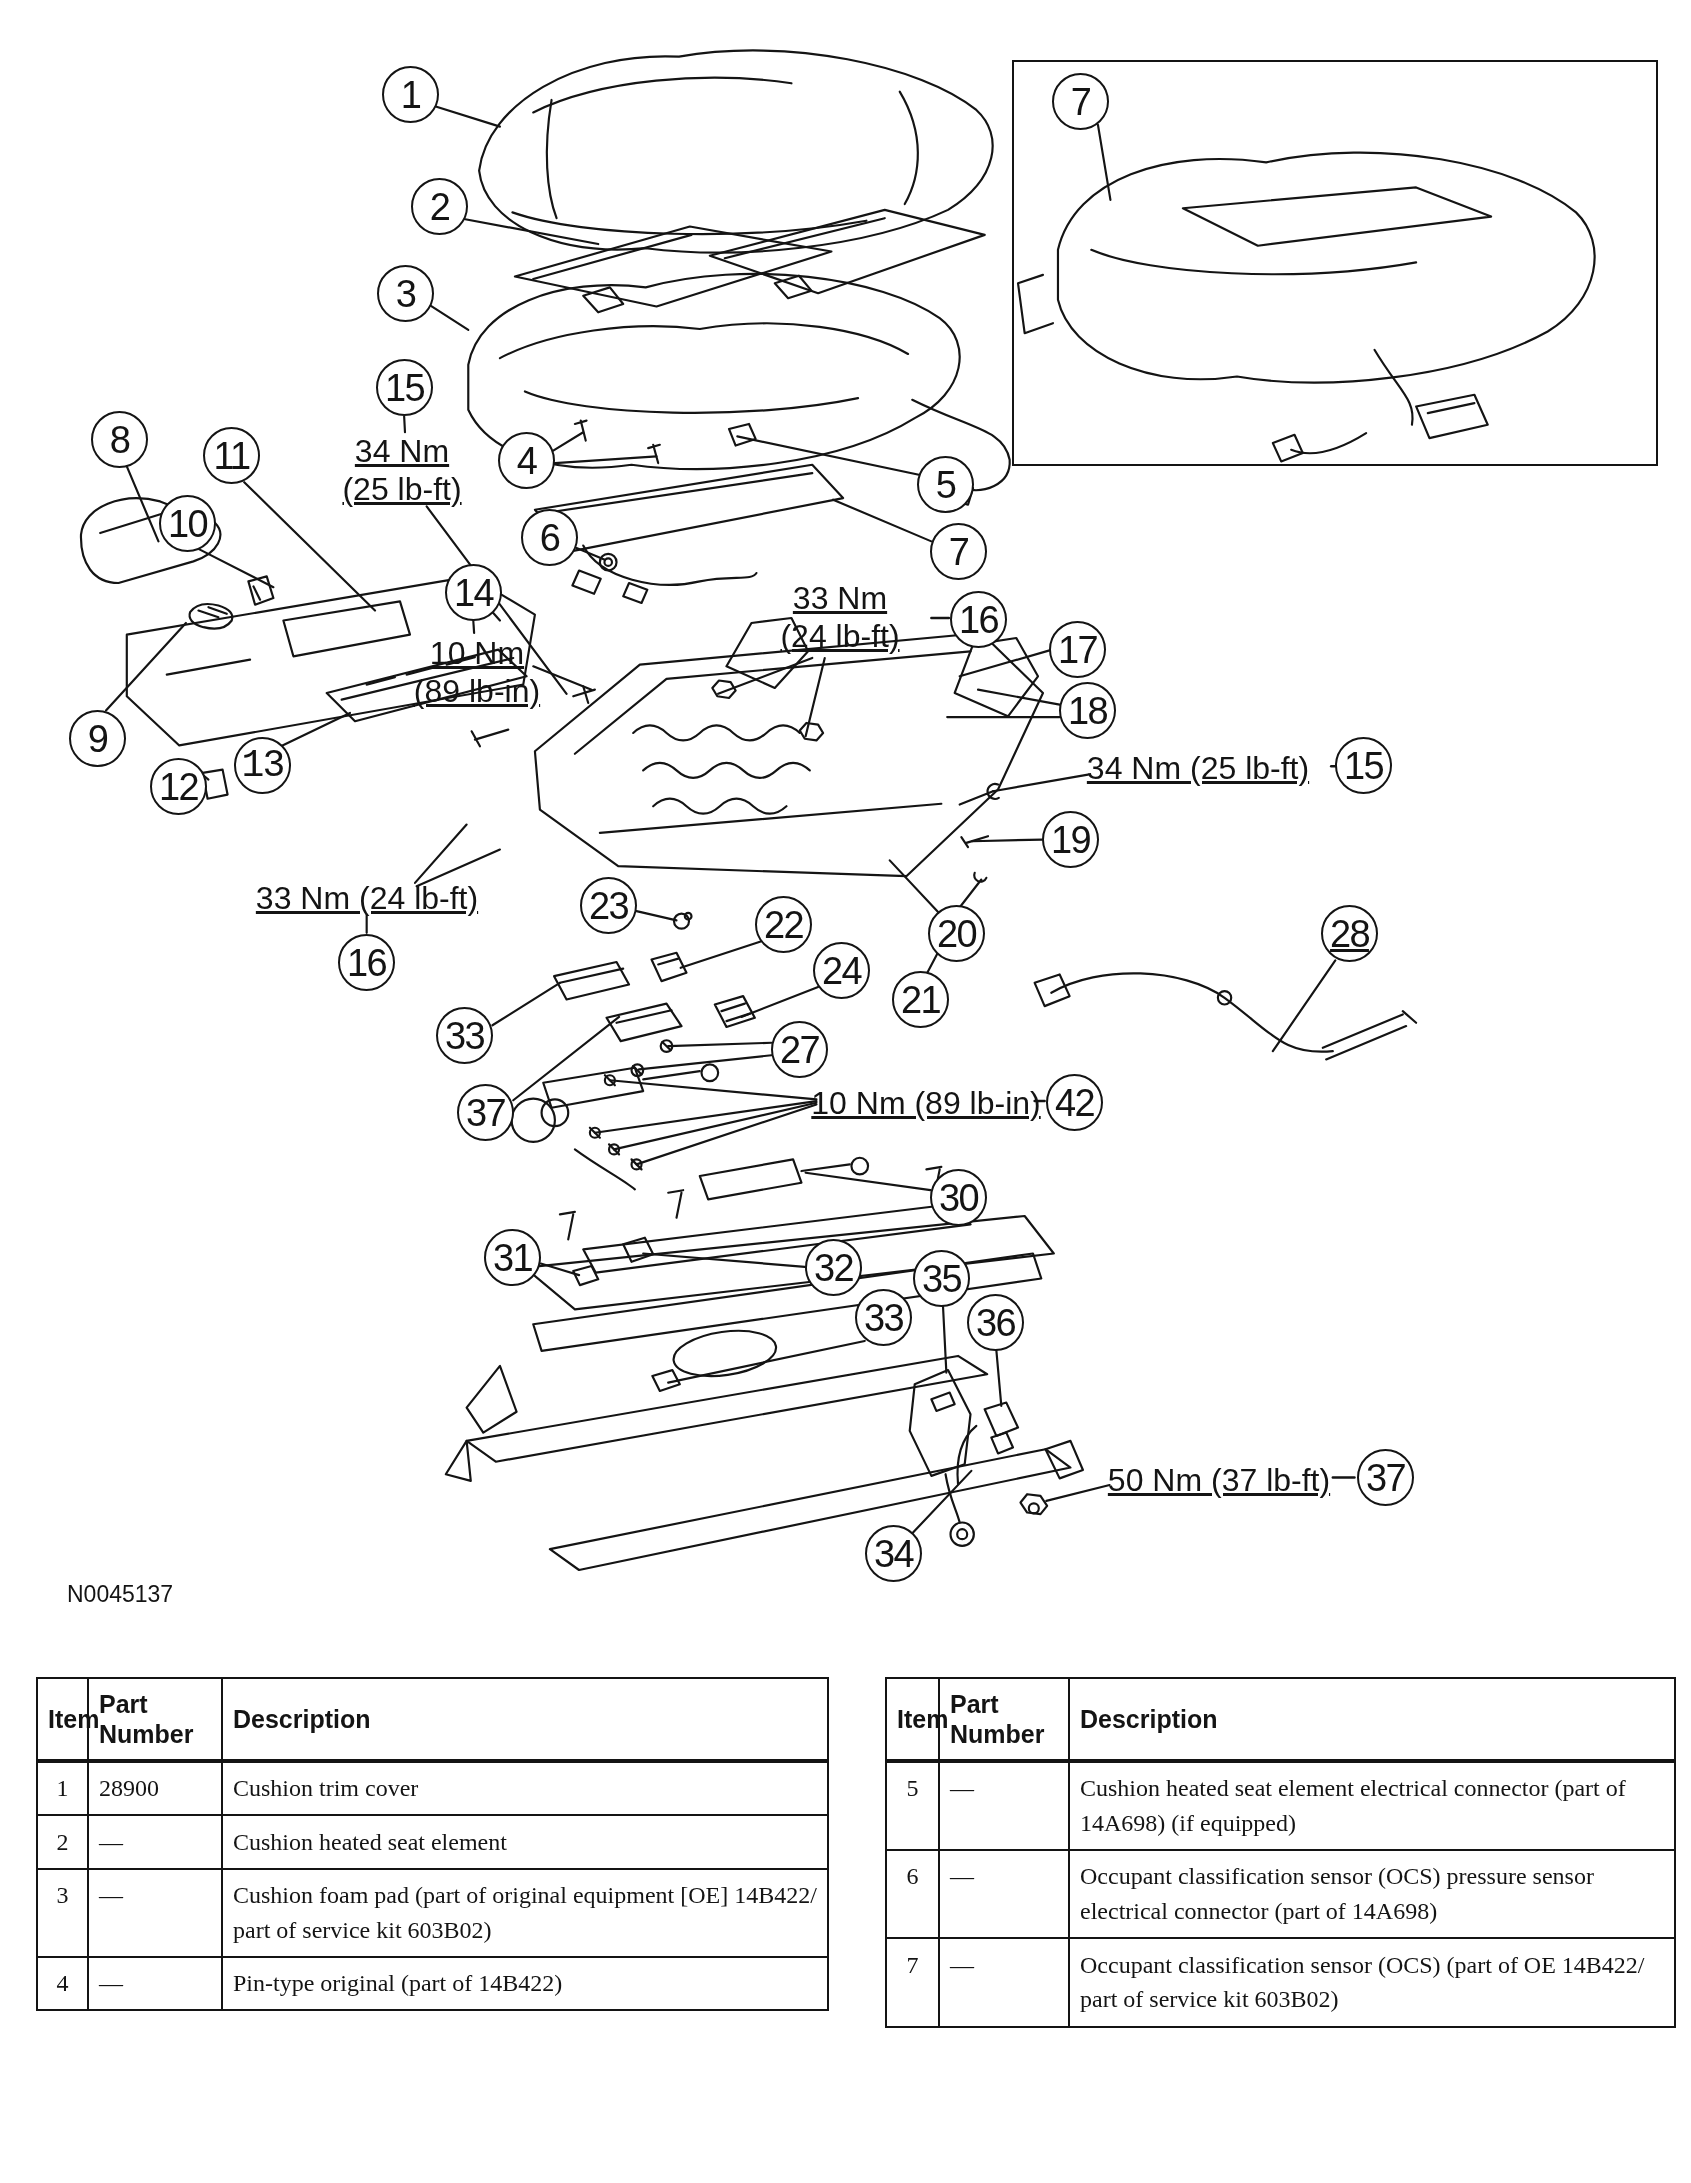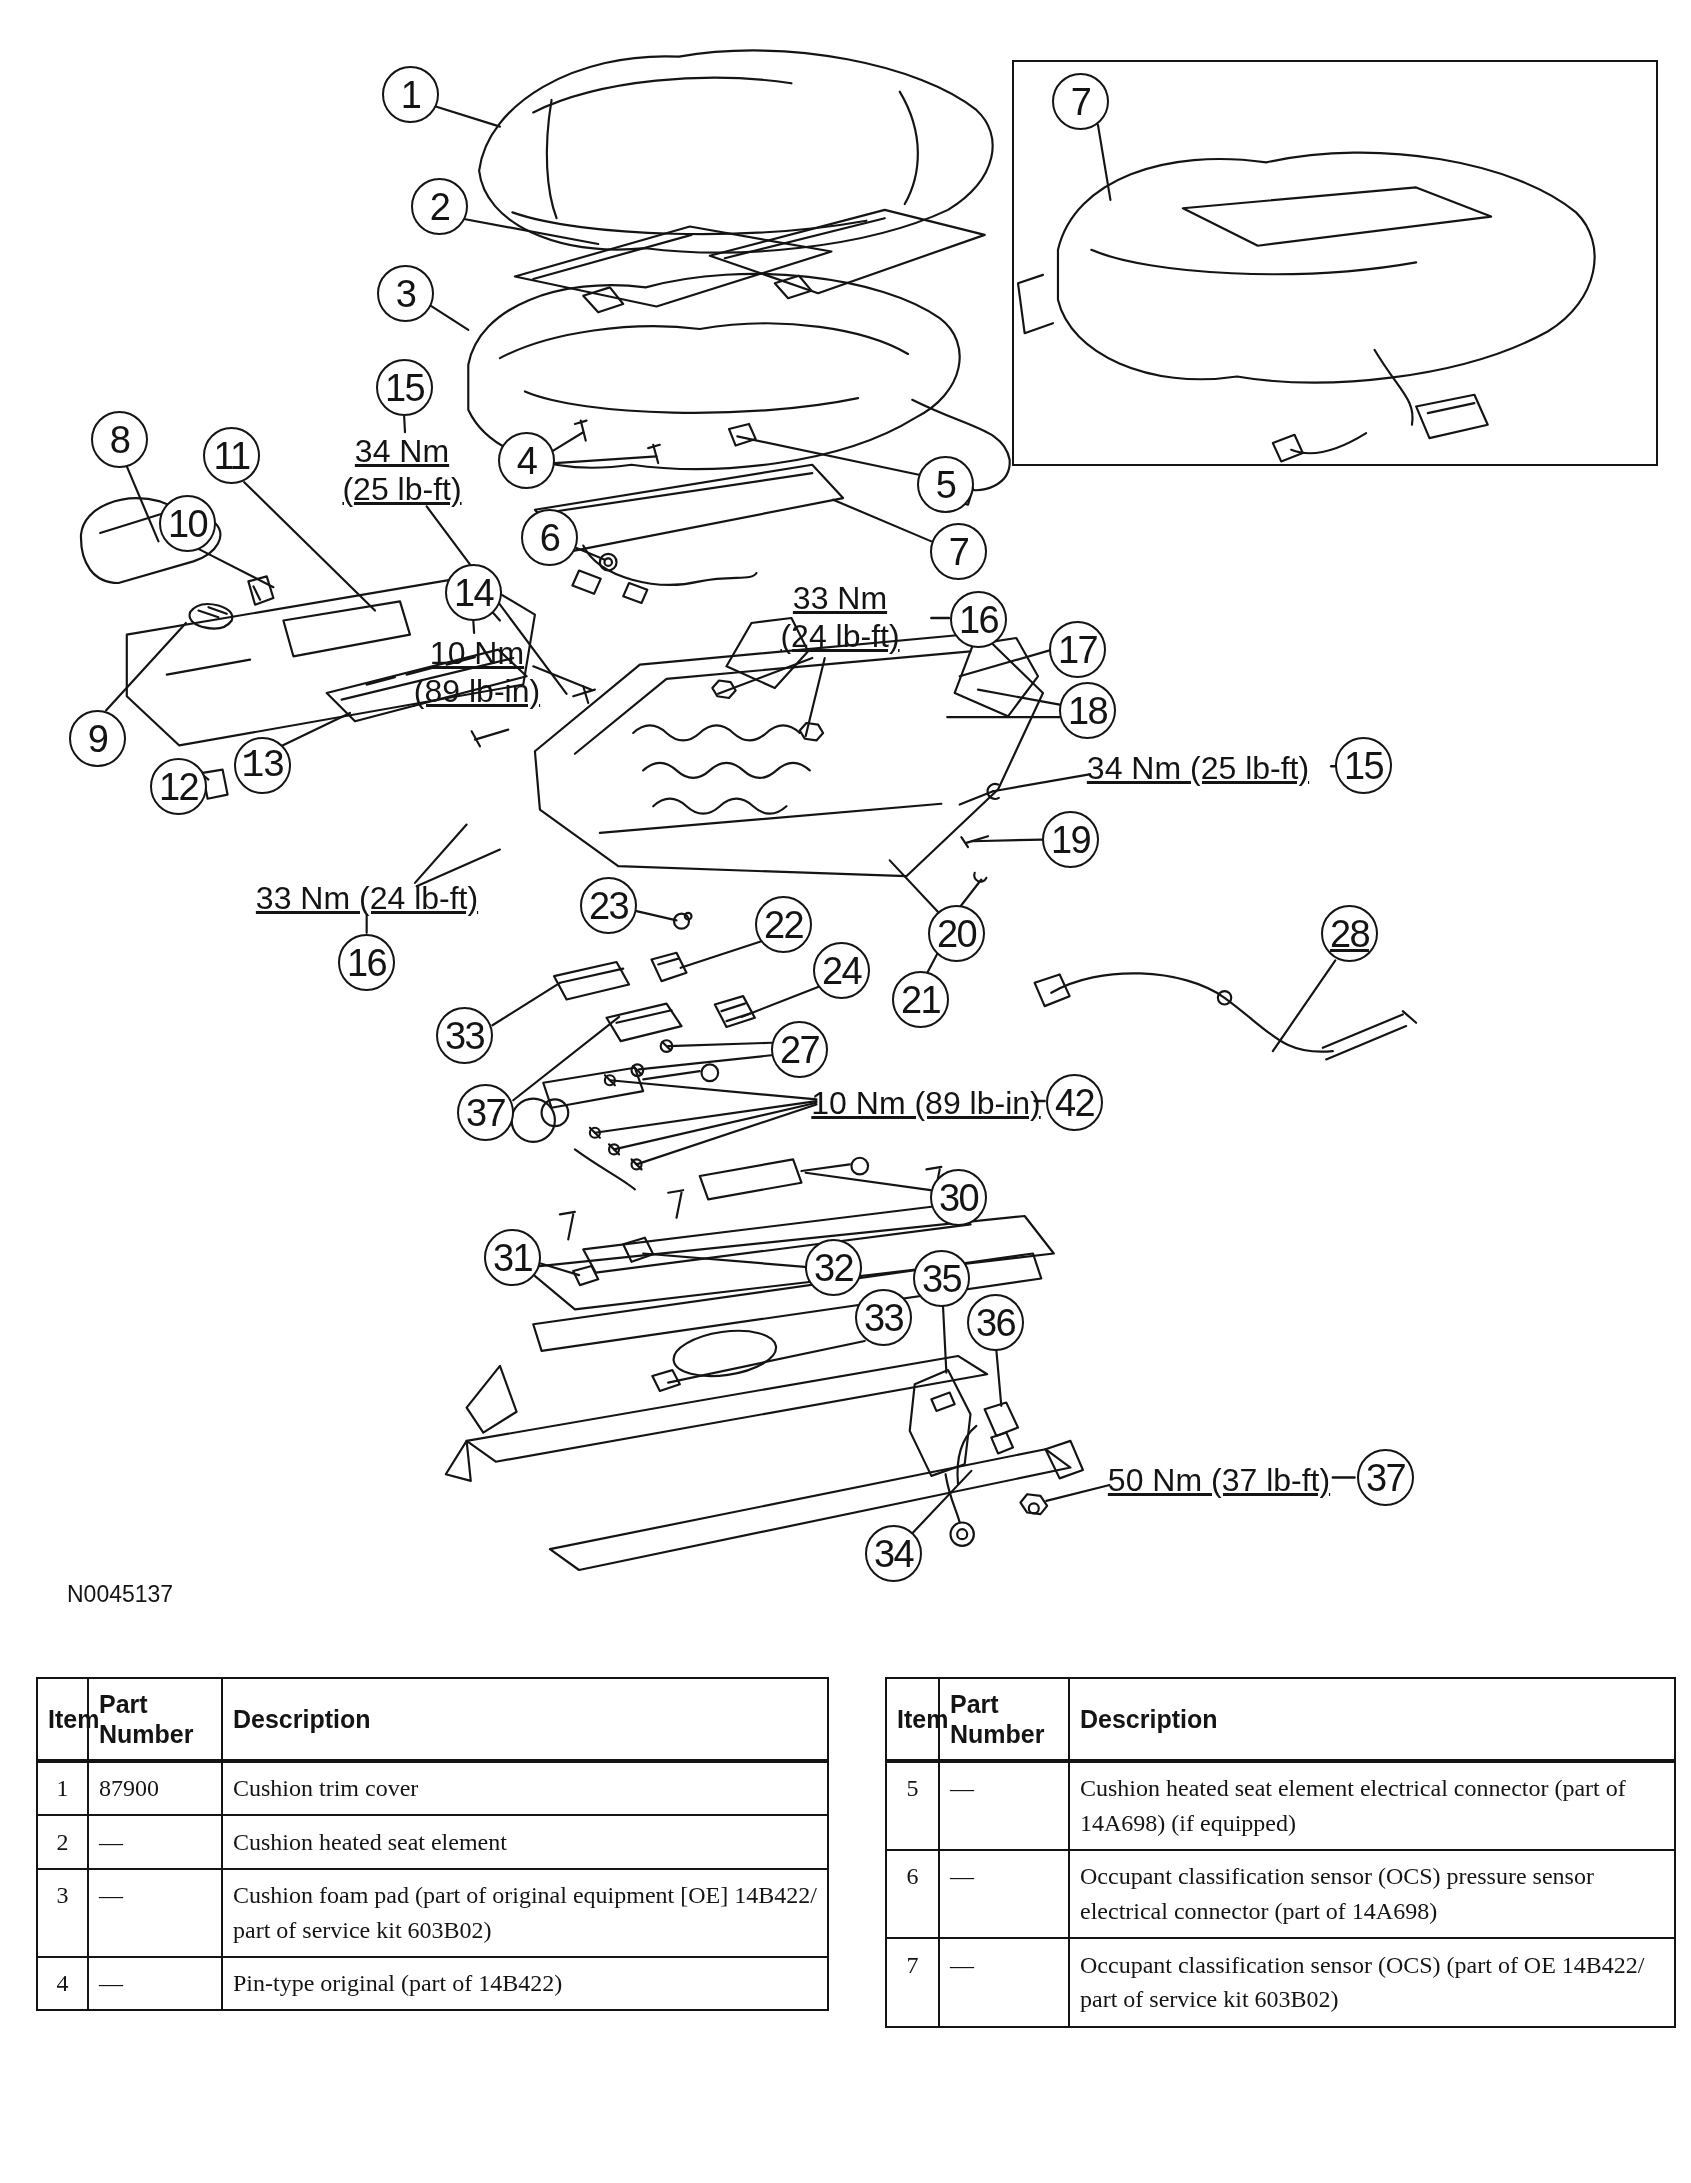--- a/index.html
+++ b/index.html
@@ -337,21 +337,21 @@
     <thead>
         <tr>
           <th>Item</th>
           <th>Part Number</th>
           <th>Description</th>
         </tr>
       </thead>
     <tbody>
         <tr>
           <td class="c-item">1</td>
-          <td class="">87900</td>
+          <td class="">28900</td>
           <td class="">Cushion trim cover</td>
         </tr>
         <tr>
           <td class="c-item">2</td>
           <td class="">—</td>
           <td class="">Cushion heated seat element</td>
         </tr>
         <tr>
           <td class="c-item">3</td>
           <td class="">—</td>

